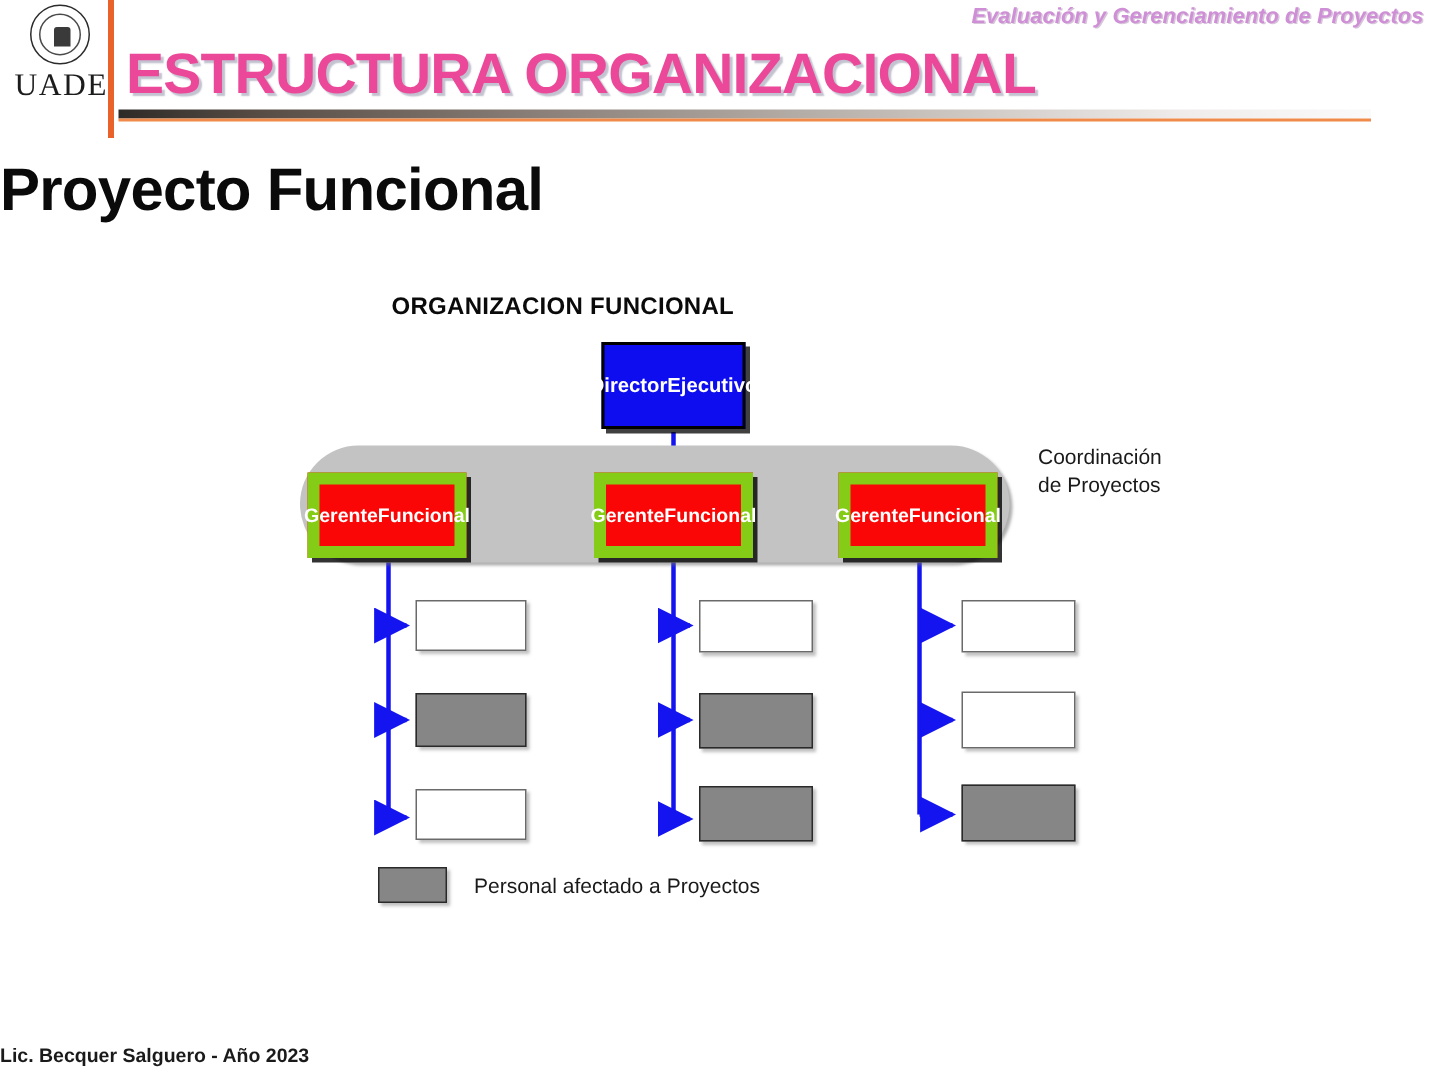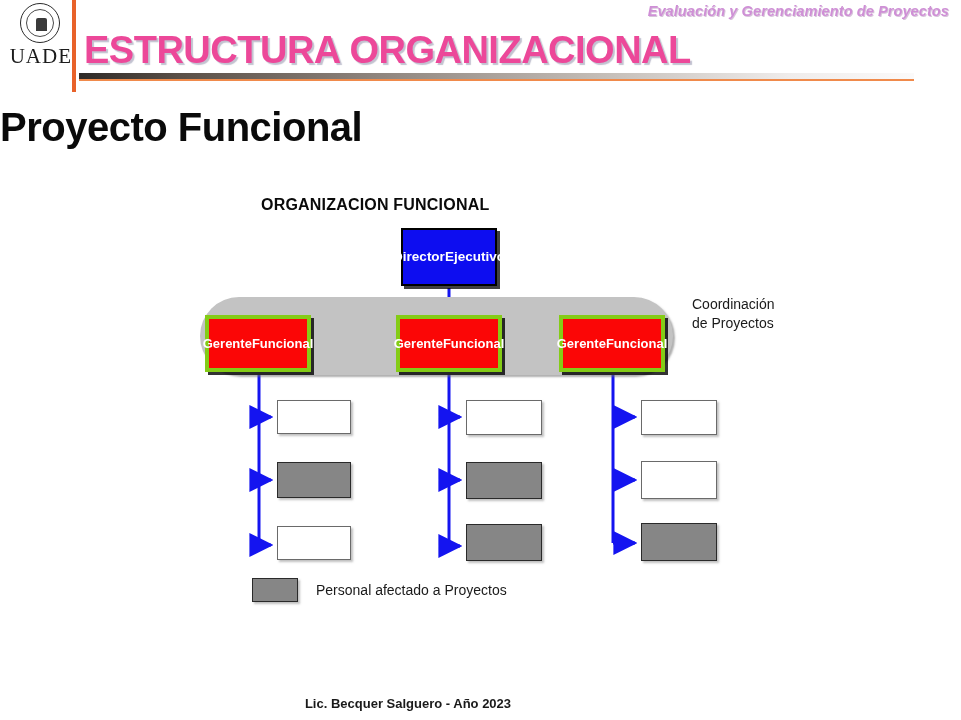--- a/index.html
+++ b/index.html
@@ -165,21 +165,21 @@
     color: #ffffff;
     font-size: 13.5px;
     font-weight: bold;
     line-height: 1.35;
     box-shadow: 3px 3px 0 rgba(0,0,0,.75);
   }
 
   .gerente-box {
     width: 106px; height: 57px;
     background: #fb0606;
-    border: 4px solid #84cc16;
+    border: 8px solid #84cc16;
     color: #ffffff;
     font-size: 13px;
     font-weight: bold;
     line-height: 1.35;
     box-shadow: 3px 3px 0 rgba(0,0,0,.8);
   }
   #gerente-1 { left: 205px; top: 315px; }
   #gerente-2 { left: 396px; top: 315px; }
   #gerente-3 { left: 559px; top: 315px; }
 
@@ -230,21 +230,20 @@
     font-size: 14px;
     color: #1a1a1a;
     white-space: nowrap;
   }
 
   
   #footer-credit {
     position: absolute;
     left: 0; top: 696px;
     width: 816px;
-    text-align: center;
     font-size: 13px;
     font-weight: bold;
     color: #1a1a1a;
   }
 
   #connectors { position: absolute; left: 0; top: 0; }
 </style>
 </head>
 <body>
 

